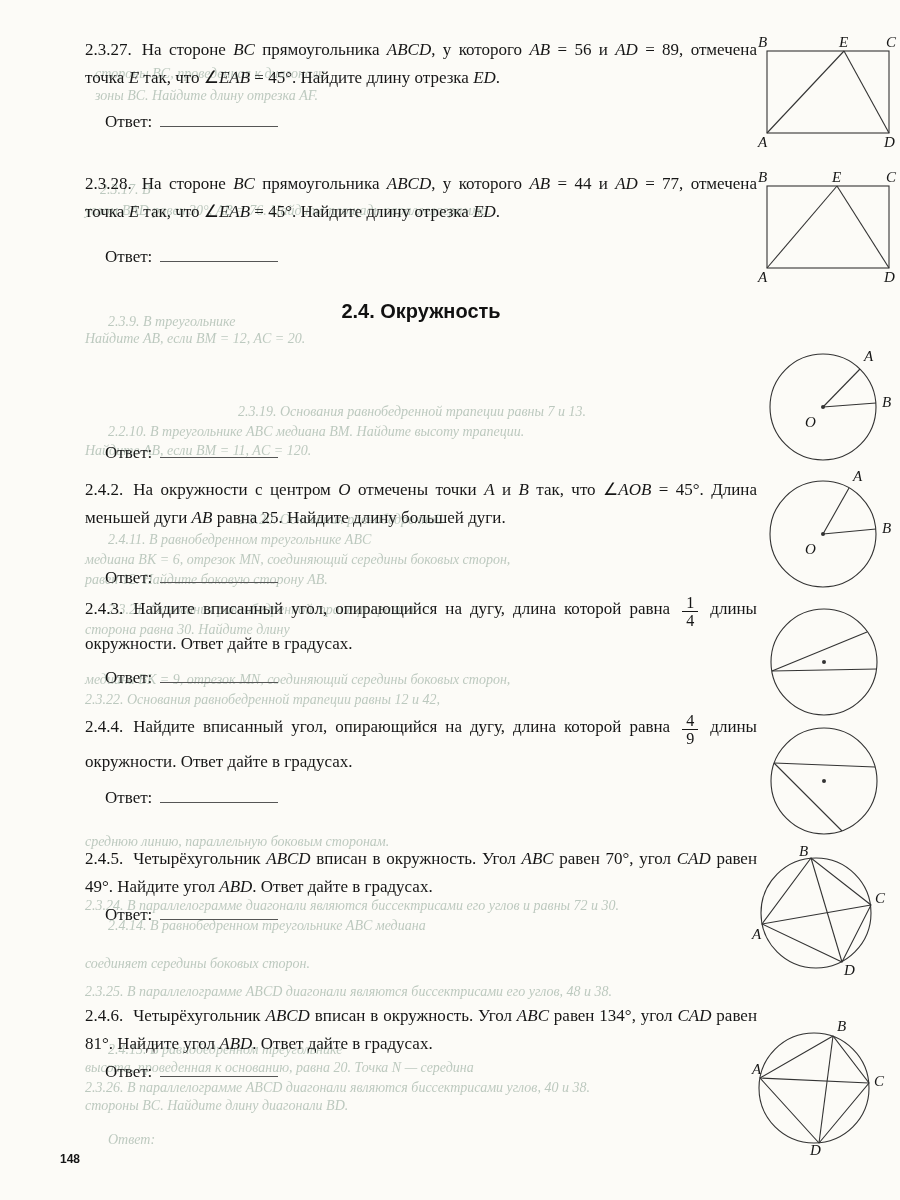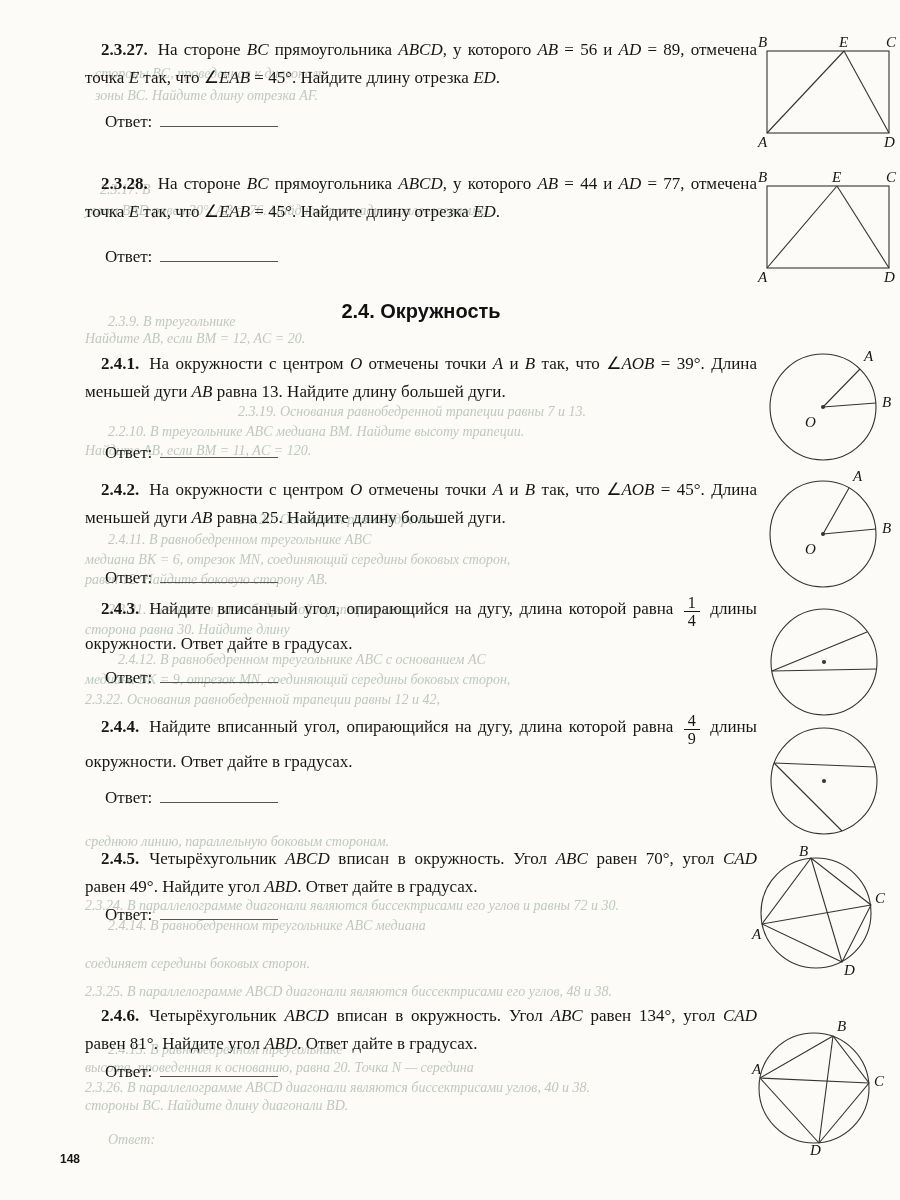--- a/index.html
+++ b/index.html
@@ -18,21 +18,21 @@
     font-size:14px;
     color:rgba(110,140,122,0.45);
     font-family:"Liberation Serif", serif;
   }
   .content { position:absolute; inset:0; z-index:1; }
   .problem {
     position:absolute; left:85px; width:672px;
     font-size:17px; line-height:1.62;
     text-align:justify;
   }
-  .pnum { font-weight:700; margin-right:10px;margin-left:16px; }
+  .pnum { font-weight:400; margin-right:10px; }
   .mvar { font-style:italic; }
   .section-heading {
     position:absolute; left:85px; width:672px;
     text-align:center;
     font-family:"Liberation Sans", sans-serif;
     font-weight:700; font-size:20px;
     color:#111;
   }
   .answer-row { position:absolute; left:105px; font-size:17px; }
   .answer-line {
@@ -75,21 +75,20 @@
     <span class="bleed" style="left: 85px; top: 331px;">Найдите AB, если BM = 12, AC = 20.</span>
     <span class="bleed" style="left: 238px; top: 404px;">2.3.19. Основания равнобедренной трапеции равны 7 и 13.</span>
     <span class="bleed" style="left: 108px; top: 424px;">2.2.10. В треугольнике ABC медиана BM. Найдите высоту трапеции.</span>
     <span class="bleed" style="left: 85px; top: 443px;">Найдите AB, если BM = 11, AC = 120.</span>
     <span class="bleed" style="left: 238px; top: 512px;">2.3.20. Основания равнобедренной</span>
     <span class="bleed" style="left: 108px; top: 532px;">2.4.11. В равнобедренном треугольнике ABC</span>
     <span class="bleed" style="left: 85px; top: 552px;">медиана BK = 6, отрезок MN, соединяющий середины боковых сторон,</span>
     <span class="bleed" style="left: 85px; top: 572px;">равен 12. Найдите боковую сторону AB.</span>
     <span class="bleed" style="left: 108px; top: 602px;">2.3.21. Основания равнобедренной трапеции равны</span>
     <span class="bleed" style="left: 85px; top: 622px;">сторона равна 30. Найдите длину</span>
-    <span class="bleed" style="left: 118px; top: 652px;">2.4.12. В равнобедренном треугольнике ABC с основанием AC</span>
     <span class="bleed" style="left: 85px; top: 672px;">медиана BK = 9, отрезок MN, соединяющий середины боковых сторон,</span>
     <span class="bleed" style="left: 85px; top: 692px;">2.3.22. Основания равнобедренной трапеции равны 12 и 42,</span>
     <span class="bleed" style="left: 85px; top: 834px;">среднюю линию, параллельную боковым сторонам.</span>
     <span class="bleed" style="left: 85px; top: 898px;">2.3.24. В параллелограмме диагонали являются биссектрисами его углов и равны 72 и 30.</span>
     <span class="bleed" style="left: 108px; top: 918px;">2.4.14. В равнобедренном треугольнике ABC медиана</span>
     <span class="bleed" style="left: 85px; top: 956px;">соединяет середины боковых сторон.</span>
     <span class="bleed" style="left: 85px; top: 984px;">2.3.25. В параллелограмме ABCD диагонали являются биссектрисами его углов, 48 и 38.</span>
     <span class="bleed" style="left: 108px; top: 1042px;">2.4.15. В равнобедренном треугольнике</span>
     <span class="bleed" style="left: 85px; top: 1060px;">высота, проведенная к основанию, равна 20. Точка N — середина</span>
     <span class="bleed" style="left: 85px; top: 1080px;">2.3.26. В параллелограмме ABCD диагонали являются биссектрисами углов, 40 и 38.</span>
@@ -108,23 +107,20 @@
 
   <div class="problem" style="top:170px">
     <span class="pnum">2.3.28.</span><span>На стороне <i class="mvar">BC</i> прямоугольника <i class="mvar">ABCD</i>, у которого <i class="mvar">AB</i> = 44 и <i class="mvar">AD</i> = 77, отмечена точка <i class="mvar">E</i> так, что ∠<i class="mvar">EAB</i> = 45°. Найдите длину отрезка <i class="mvar">ED</i>.</span>
   </div>
   <div class="answer-row" style="top:247px">
     <span>Ответ:</span><span class="answer-line"></span>
   </div>
 
   <div class="section-heading" style="top:300px">2.4. Окружность</div>
 
-  <div class="problem" style="top:350px">
-    <span class="pnum">2.4.1.</span><span>На окружности с центром <i class="mvar">O</i> отмечены точки <i class="mvar">A</i> и <i class="mvar">B</i> так, что ∠<i class="mvar">AOB</i> = 39°. Длина меньшей дуги <i class="mvar">AB</i> равна 13. Найдите длину большей дуги.</span>
-  </div>
   <div class="answer-row" style="top:443px">
     <span>Ответ:</span><span class="answer-line"></span>
   </div>
 
   <div class="problem" style="top:476px">
     <span class="pnum">2.4.2.</span><span>На окружности с центром <i class="mvar">O</i> отмечены точки <i class="mvar">A</i> и <i class="mvar">B</i> так, что ∠<i class="mvar">AOB</i> = 45°. Длина меньшей дуги <i class="mvar">AB</i> равна 25. Найдите длину большей дуги.</span>
   </div>
   <div class="answer-row" style="top:568px">
     <span>Ответ:</span><span class="answer-line"></span>
   </div>

